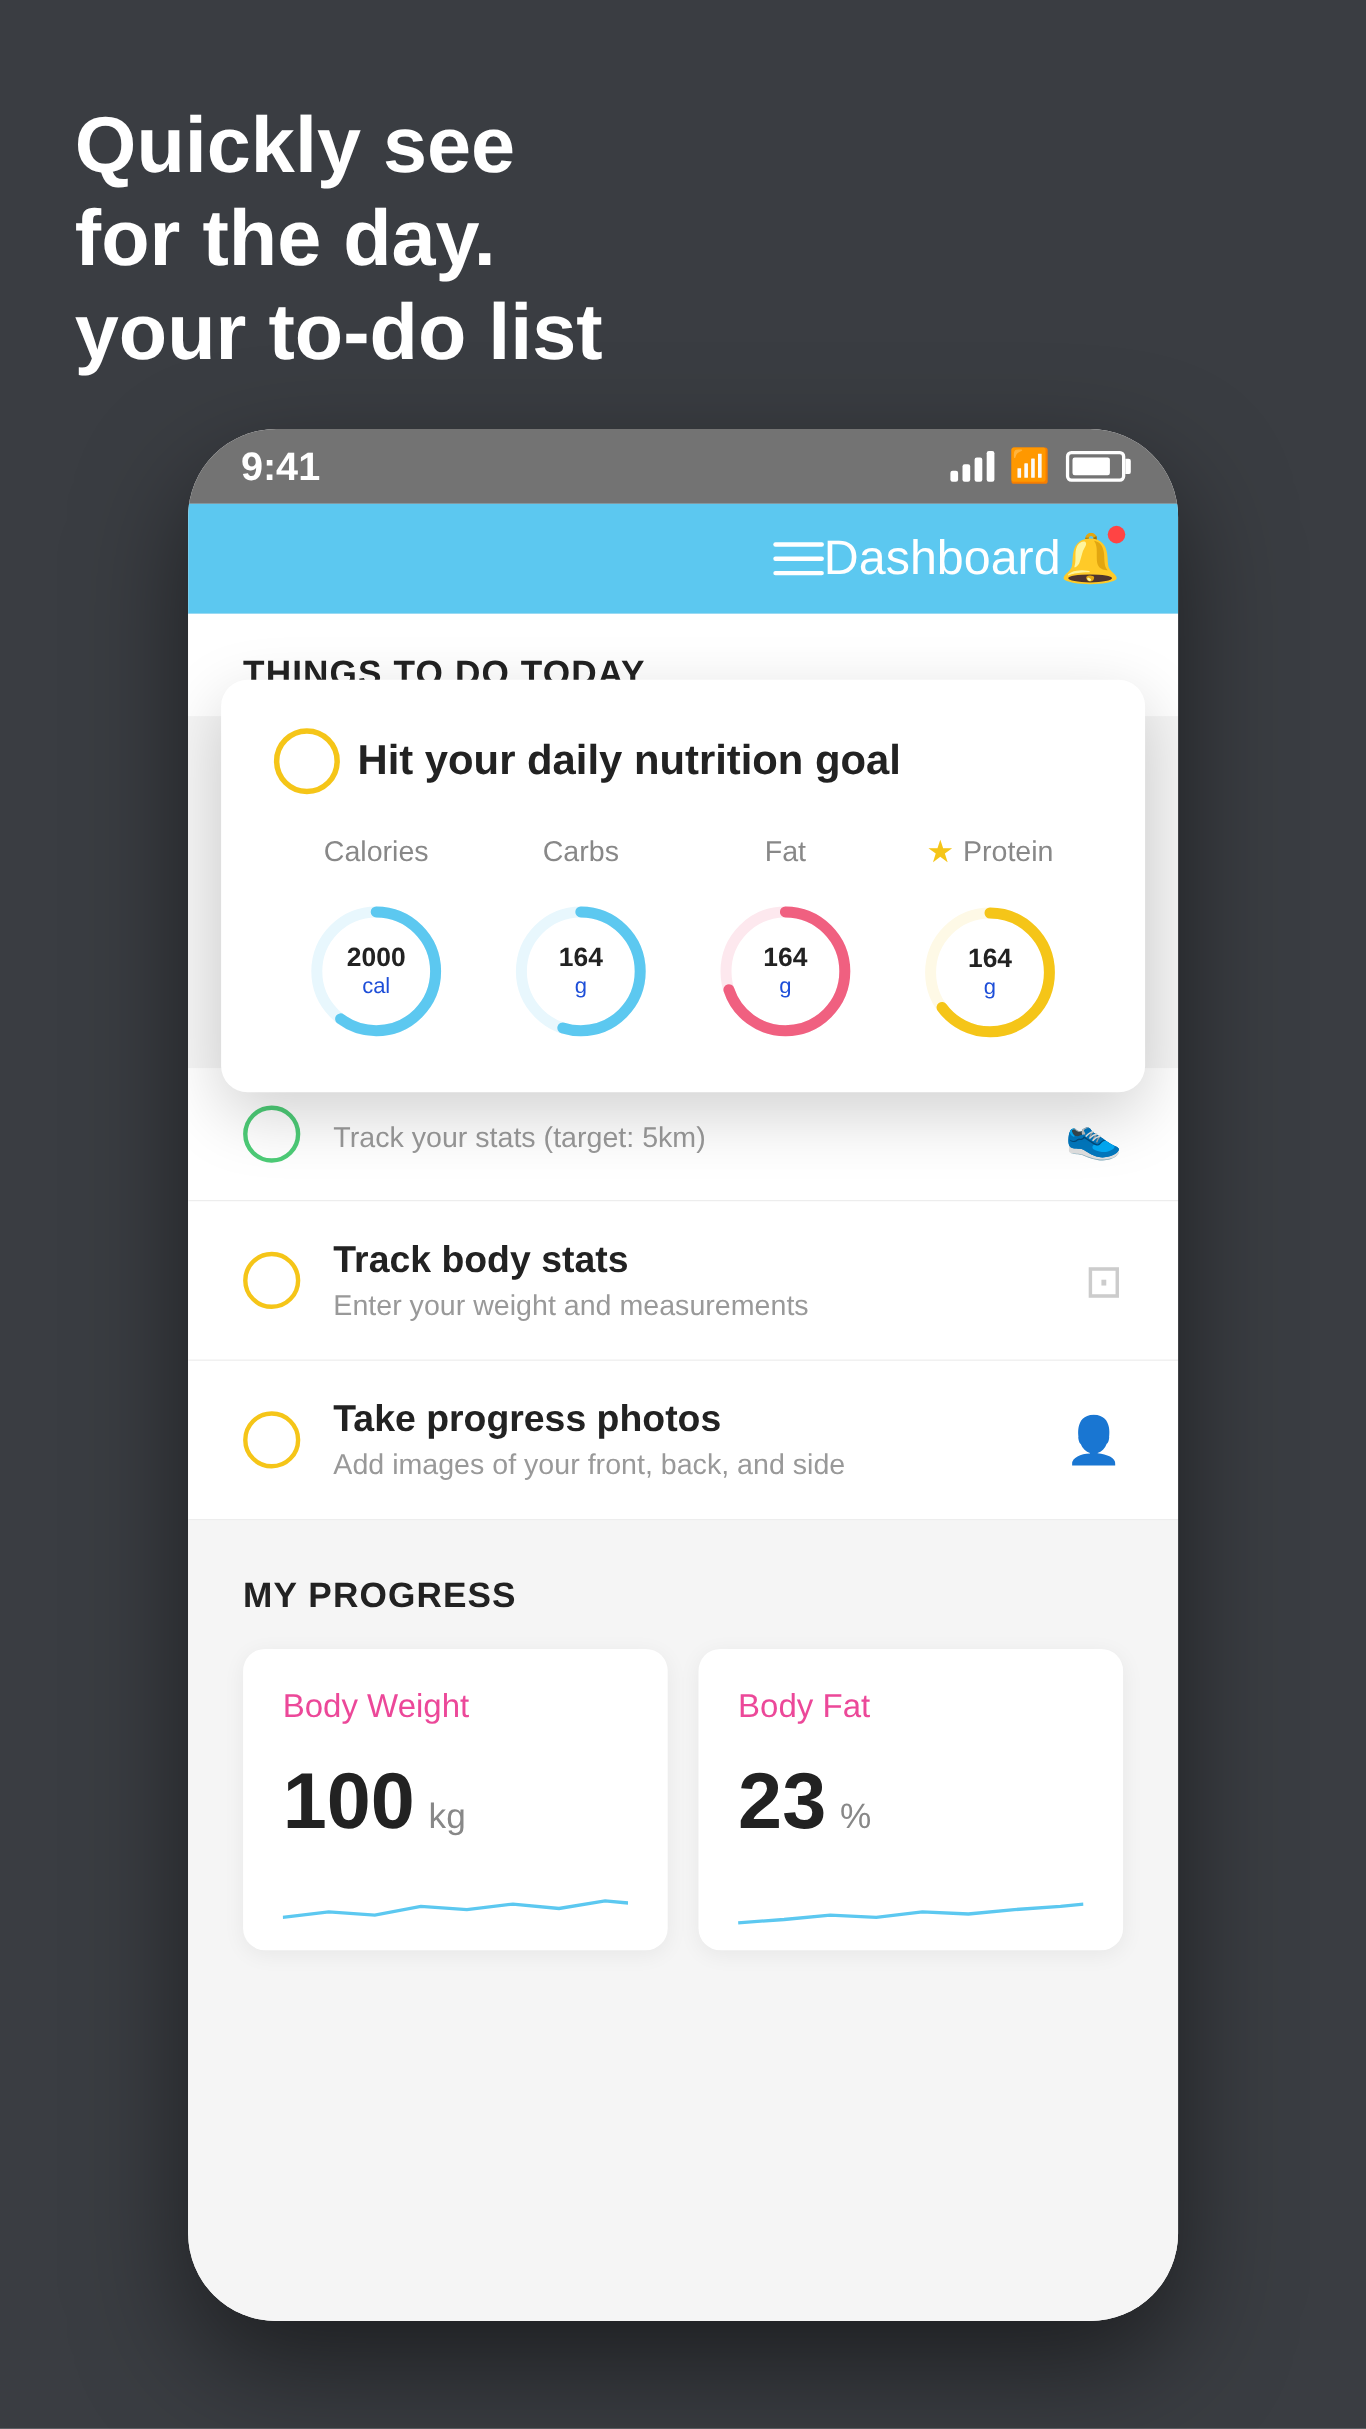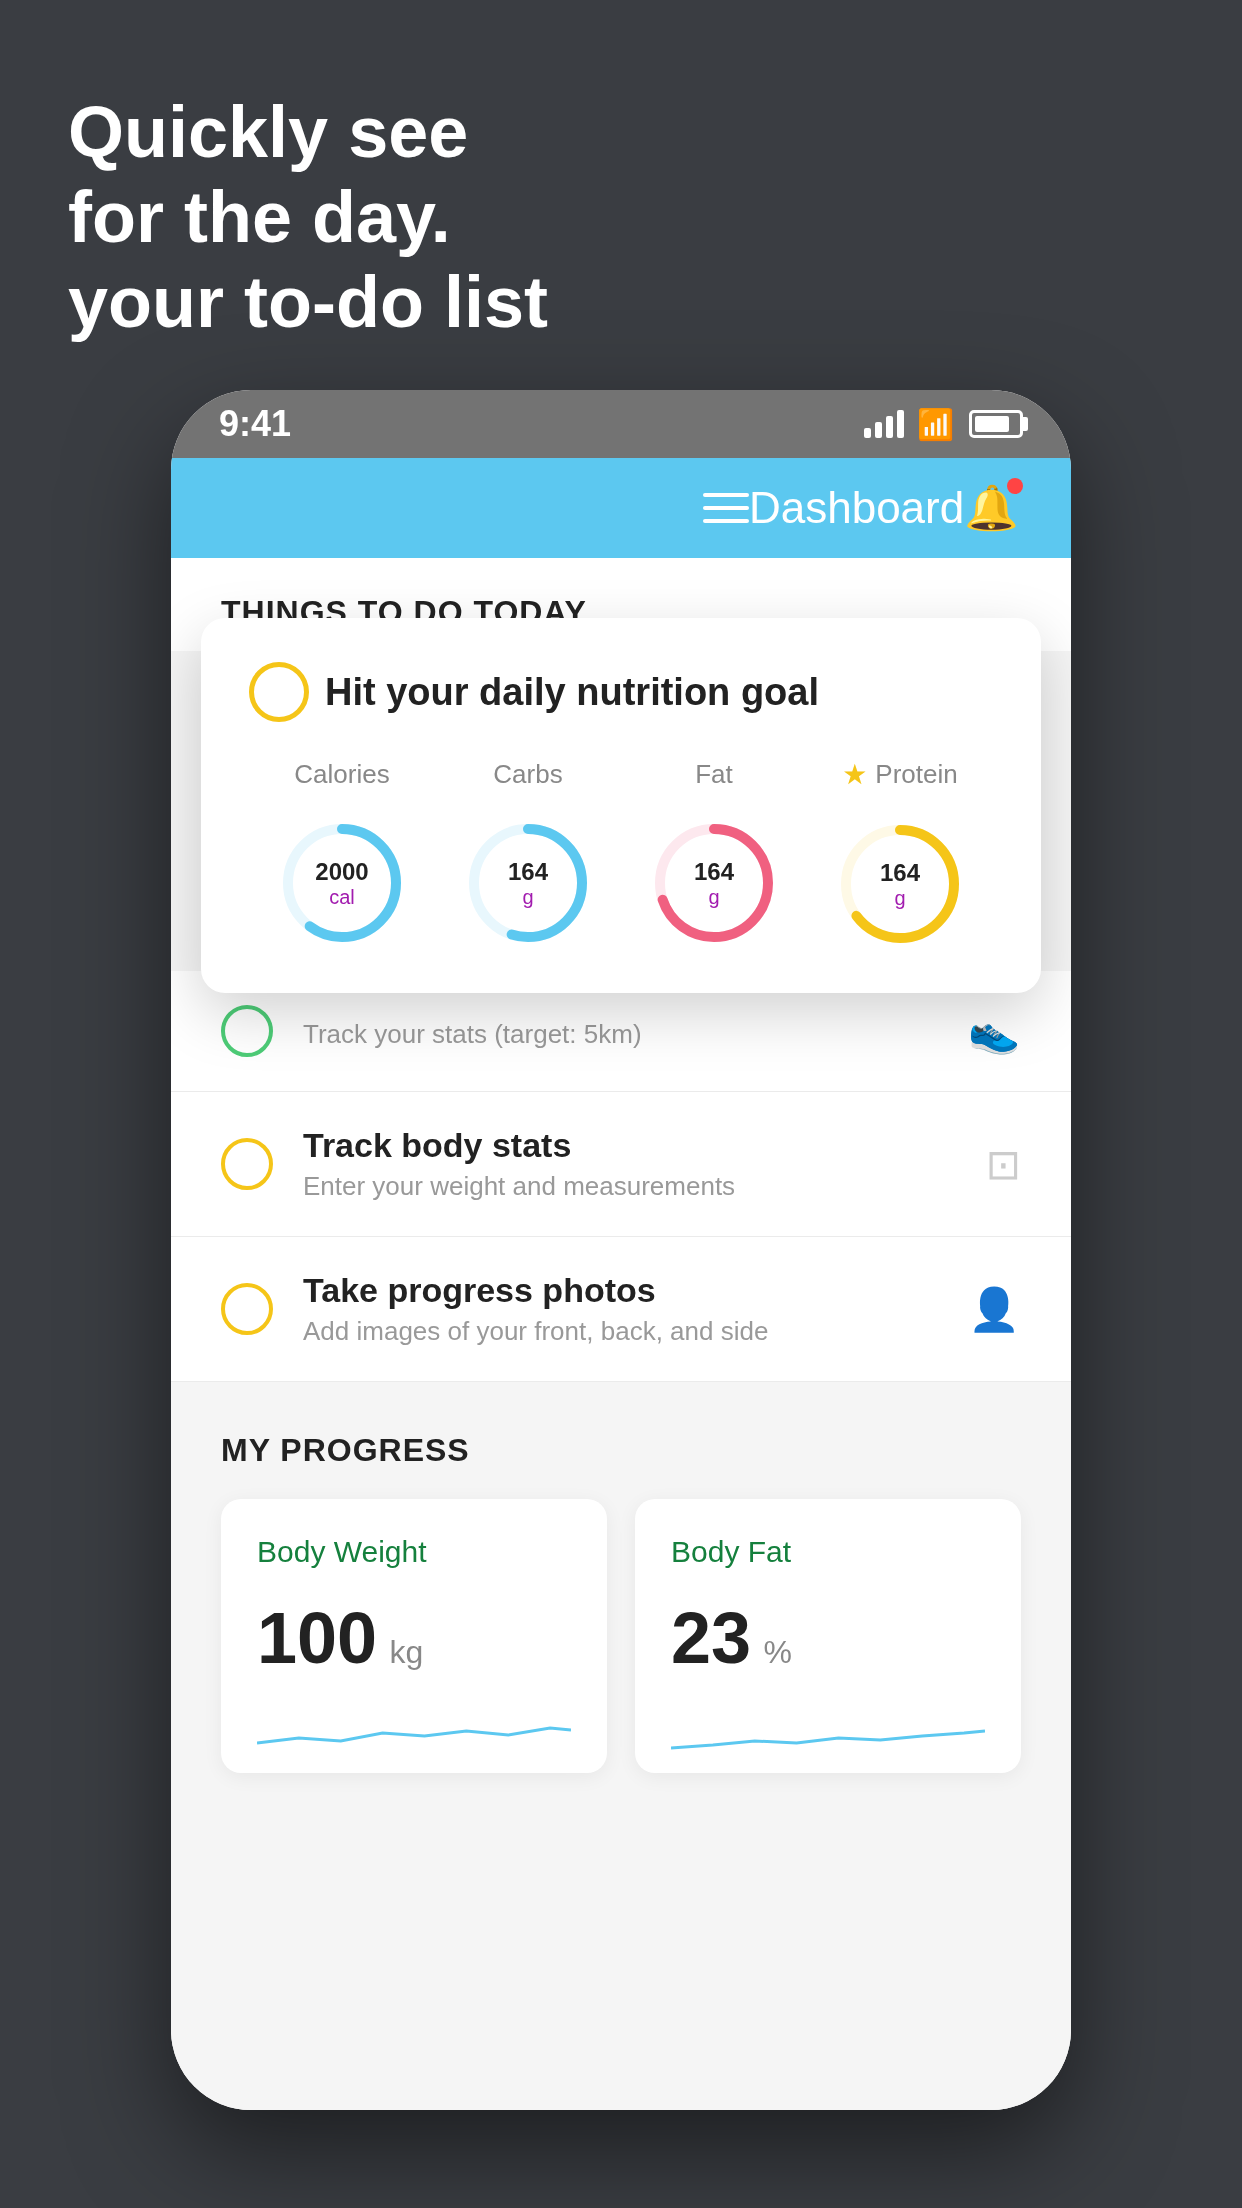--- a/index.html
+++ b/index.html
@@ -243,21 +243,21 @@
       transform: translate(-50%, -50%);
       text-align: center;
       font-size: 24px;
       font-weight: 700;
       color: #222;
     }
     .ring-text span {
       display: block;
       font-size: 20px;
       font-weight: 400;
-      color: #a21caf;
+      color: #1d4ed8;
     }
 
     
     .todo-list {
       background: #fff;
       margin-top: 320px;
     }
     .todo-item {
       display: flex;
       align-items: center;
@@ -311,21 +311,21 @@
     .progress-card {
       flex: 1;
       background: #fff;
       border-radius: 20px;
       padding: 36px 36px 0;
       overflow: hidden;
       box-shadow: 0 4px 20px rgba(0,0,0,0.06);
     }
     .progress-card-title {
       font-size: 30px;
-      color: #15803d;
+      color: #ec4899;
       margin-bottom: 28px;
     }
     .progress-card-value {
       font-size: 72px;
       font-weight: 700;
       color: #222;
       display: inline;
     }
     .progress-card-unit {
       font-size: 32px;

